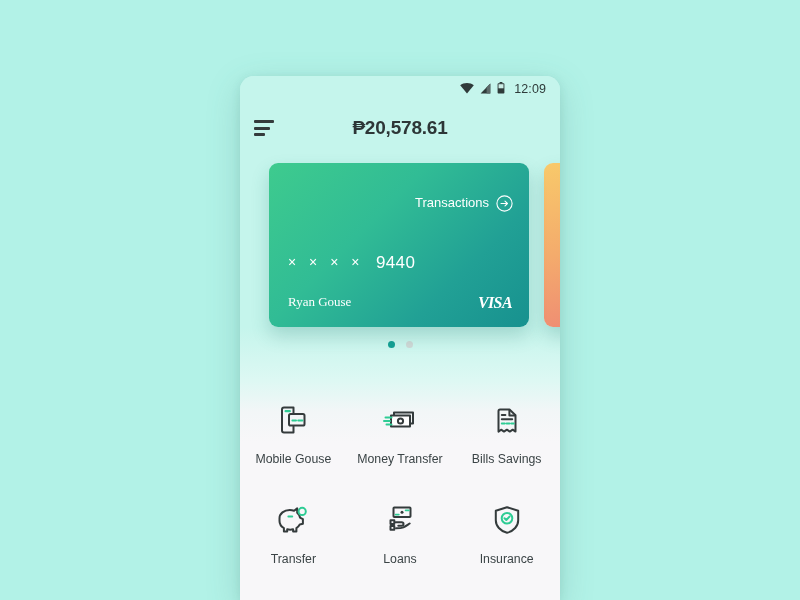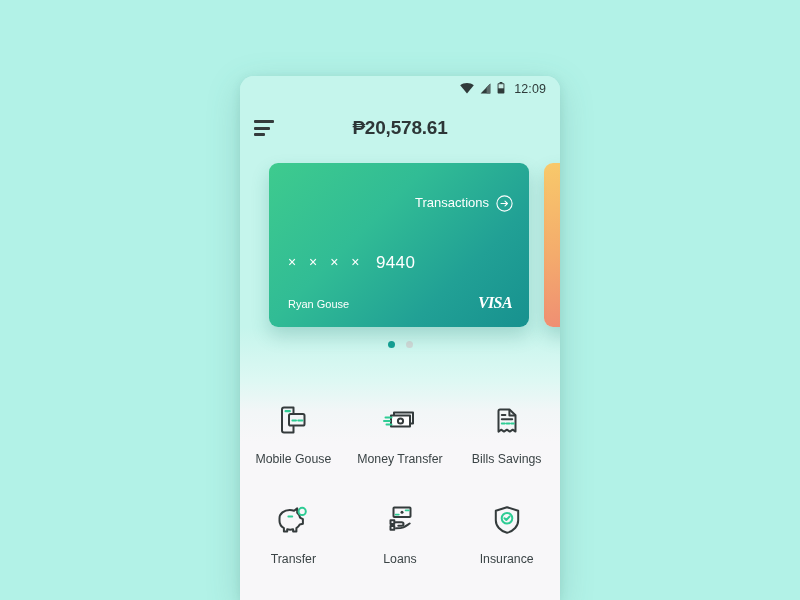--- a/index.html
+++ b/index.html
@@ -113,21 +113,22 @@
     font-size: 17px;
     letter-spacing: .4px;
     display: flex; align-items: baseline; gap: 12px;
   }
   .card-number .masked {
     font-size: 14px; letter-spacing: 4.5px; position: relative; top: -1px;
   }
   .card-holder {
     position: absolute; left: 19px; bottom: 17px;
     color: #ffffff;
-    font-size: 11px;
+    font-size: 13px;
+    font-family: Liberation Serif, serif;
   }
   .brand {
     position: absolute; right: 17px; bottom: 15px;
     color: #ffffff;
     font-family: "Liberation Serif", serif;
     font-style: italic;
     font-weight: bold;
     font-size: 16px;
     letter-spacing: -0.6px;
   }

